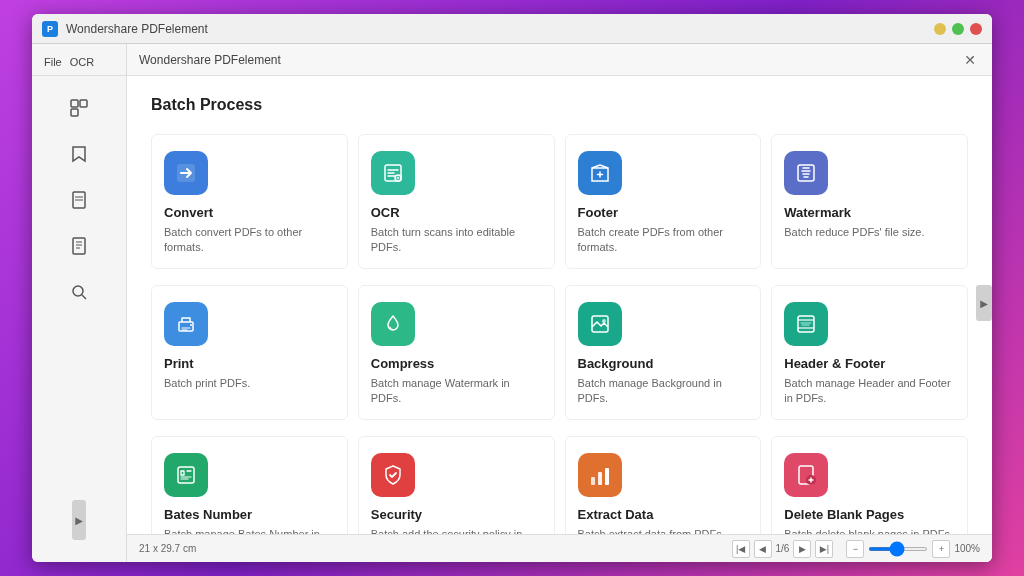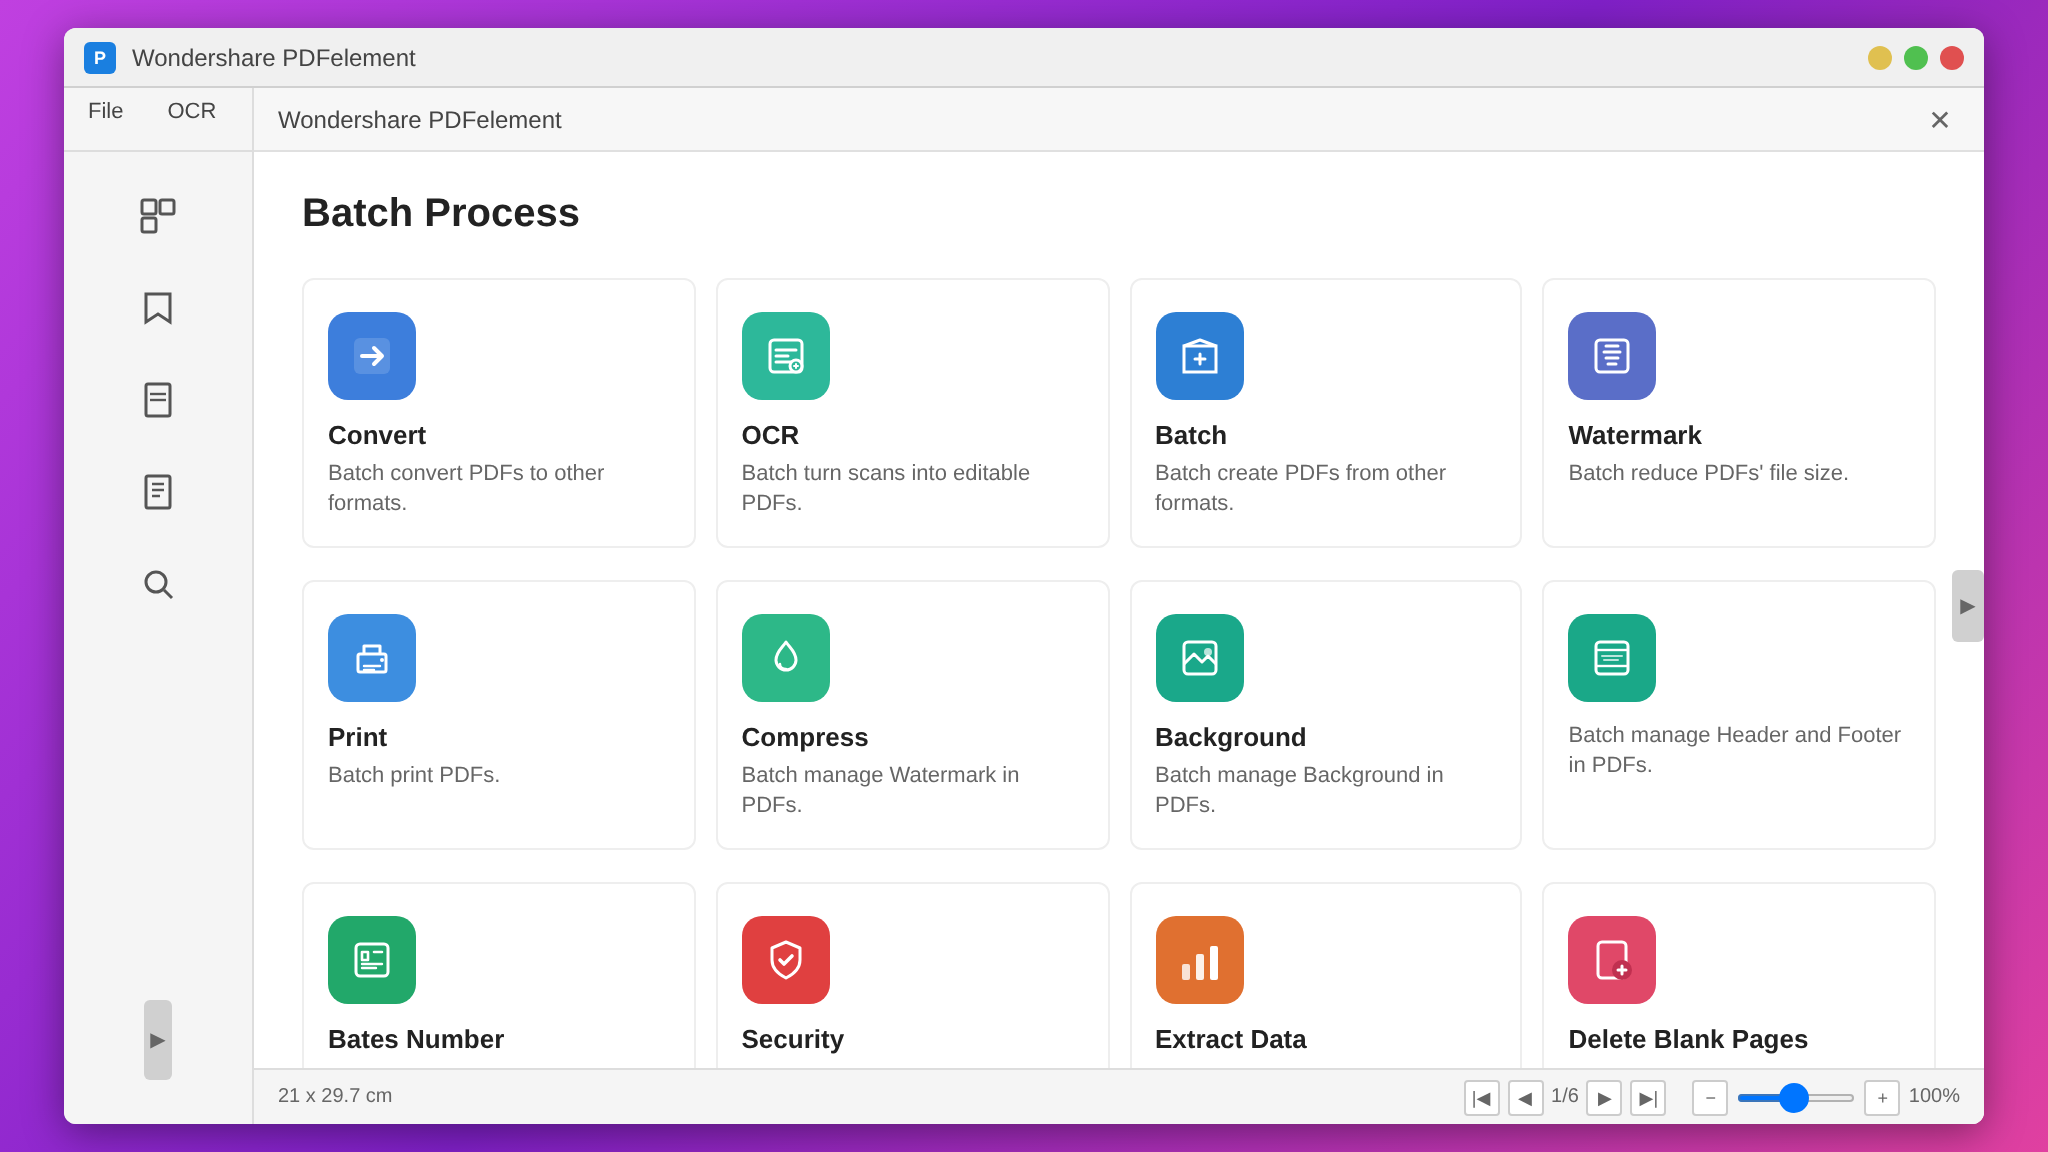--- a/index.html
+++ b/index.html
@@ -85,23 +85,22 @@
       display: flex;
       flex-direction: column;
       padding: 4px 0;
       flex-shrink: 0;
     }
 
     .menu-bar {
       height: 28px;
       background: #f5f5f5;
       display: flex;
-      align-items: flex-start;
+      align-items: center;
       padding: 0 8px;
-      gap: 14px;
       border-bottom: 1px solid #ddd;
       font-size: 11px;
       color: #444;
     }
 
     .menu-item {
       cursor: pointer;
       padding: 2px 4px;
     }
 
@@ -192,21 +191,21 @@
       flex: 1;
       overflow-y: auto;
       padding: 20px 24px;
     }
 
     .dialog-body::-webkit-scrollbar { width: 8px; }
     .dialog-body::-webkit-scrollbar-track { background: #f0f0f0; }
     .dialog-body::-webkit-scrollbar-thumb { background: #c0c0c0; border-radius: 4px; }
 
     .batch-title {
-      font-size: 20px;
+      font-size: 16px;
       font-weight: 600;
       color: #222;
       margin-bottom: 20px;
     }
 
     .grid-row {
       display: grid;
       grid-template-columns: repeat(4, 1fr);
       gap: 10px;
       margin-bottom: 16px;
@@ -402,21 +401,21 @@
             </div>
 
             <div class="grid-item">
               <div class="grid-icon icon-blue2">
                 <svg class="icon-svg" viewBox="0 0 26 26" fill="none">
                   <path d="M5 8h16v13H5z" rx="2" stroke="white" stroke-width="1.5"></path>
                   <path d="M5 8l8-3 8 3" stroke="white" stroke-width="1.5" stroke-linejoin="round"></path>
                   <path d="M13 12v5M10.5 14.5h5" stroke="white" stroke-width="1.5" stroke-linecap="round"></path>
                 </svg>
               </div>
-              <div class="grid-item-title">Batch</div>
+              <div class="grid-item-title">Footer</div>
               <div class="grid-item-desc">Batch create PDFs from other formats.</div>
             </div>
 
             <div class="grid-item">
               <div class="grid-icon icon-slate">
                 <svg class="icon-svg" viewBox="0 0 26 26" fill="none">
                   <rect x="5" y="5" width="16" height="16" rx="2" stroke="white" stroke-width="1.5"></rect>
                   <path d="M10 8h6M9 11h8M10 14h6M11 17h4" stroke="white" stroke-width="1.5" stroke-linecap="round"></path>
                 </svg>
               </div>
@@ -465,20 +464,21 @@
 
             <div class="grid-item">
               <div class="grid-icon icon-teal3">
                 <svg class="icon-svg" viewBox="0 0 26 26" fill="none">
                   <rect x="5" y="5" width="16" height="16" rx="2" stroke="white" stroke-width="1.5"></rect>
                   <line x1="5" y1="9" x2="21" y2="9" stroke="white" stroke-width="1.2"></line>
                   <line x1="5" y1="17" x2="21" y2="17" stroke="white" stroke-width="1.2"></line>
                   <path d="M8 12h10M9 14h7" stroke="white" stroke-width="1" stroke-linecap="round" opacity="0.7"></path>
                 </svg>
               </div>
+              <div class="grid-item-title">Header &amp; Footer</div>
               <div class="grid-item-desc">Batch manage Header and Footer in PDFs.</div>
             </div>
           </div>
 
           <div class="grid-row">
 
             <div class="grid-item">
               <div class="grid-icon icon-emerald">
                 <svg class="icon-svg" viewBox="0 0 26 26" fill="none">
                   <rect x="5" y="5" width="16" height="16" rx="2" stroke="white" stroke-width="1.5"></rect>

